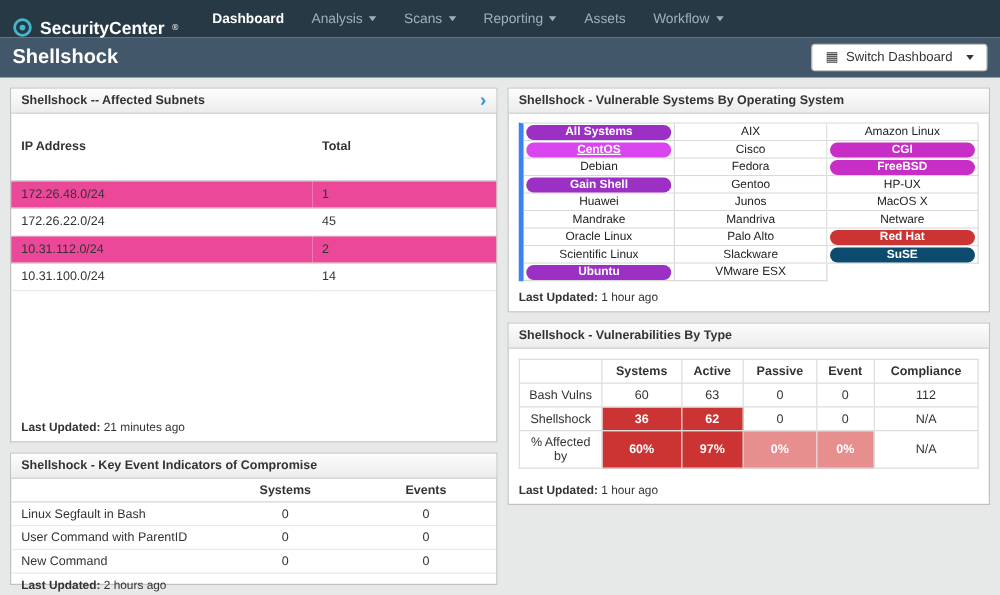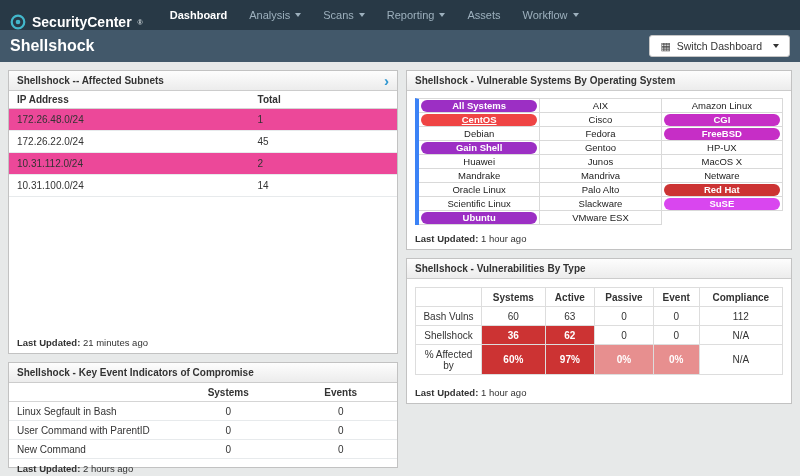--- a/index.html
+++ b/index.html
@@ -35,21 +35,21 @@
   .lu { font-size:9.5px; color:#333; padding:4px 8px 5px; flex:none; }
   .lu b { font-weight:bold; }
   #panel-subnets { height:284px; }
   #panel-subnets .lu { margin-top:auto; }
   #panel-keyevents { height:106px; }
   #panel-keyevents .lu { margin-top:auto; }
   #panel-os { height:180px; }
   #panel-os .lu { margin-top:auto; }
   
   table { border-collapse:collapse; width:100%; font-size:10px; color:#333; }
-  .tbl th { text-align:left; font-weight:bold; padding:3px 8px; border-bottom:1px solid #d5d5d5; }
+  .tbl th { text-align:left; font-weight:bold; padding:21px 8px; border-bottom:1px solid #d5d5d5; }
   .tbl td { padding:5px 8px; border-bottom:1px solid #e7eaec; }
   .tbl .c1 { width:62%; }
   .tbl tr.alt { background:#ec4899; }
   .kev th, .kev td { padding:3.5px 8px; }
   .kev .c1 { width:42%; }
   .kev .ctr { text-align:center; width:29%; }
   
   .os-wrap { padding:7px 8px 2px; }
   .os-grid { display:grid; grid-template-columns:repeat(3,1fr); border-top:1px solid #d9d9d9; border-left:4px solid #3b82f6; }
   .os-cell { border-right:1px solid #d9d9d9; border-bottom:1px solid #d9d9d9; height:14px; display:flex; align-items:center; justify-content:center; padding:0 2px; font-size:9.5px; color:#222; cursor:pointer; background:#fff; }
@@ -197,21 +197,21 @@
             <div class="os-cell">
               <span class="os-label pill" style="background: rgb(156, 47, 196);">All Systems</span>
             </div>
             <div class="os-cell">
               <span class="os-label">AIX</span>
             </div>
             <div class="os-cell">
               <span class="os-label">Amazon Linux</span>
             </div>
             <div class="os-cell">
-              <span class="os-label pill" style="background: #ef4444; text-decoration: underline;">CentOS</span>
+              <span class="os-label pill" style="background: #d946ef; text-decoration: underline;">CentOS</span>
             </div>
             <div class="os-cell">
               <span class="os-label">Cisco</span>
             </div>
             <div class="os-cell">
               <span class="os-label pill" style="background: rgb(198, 46, 198);">CGI</span>
             </div>
             <div class="os-cell">
               <span class="os-label">Debian</span>
             </div>
@@ -257,21 +257,21 @@
             <div class="os-cell">
               <span class="os-label pill" style="background: rgb(204, 51, 51);">Red Hat</span>
             </div>
             <div class="os-cell">
               <span class="os-label">Scientific Linux</span>
             </div>
             <div class="os-cell">
               <span class="os-label">Slackware</span>
             </div>
             <div class="os-cell">
-              <span class="os-label pill" style="background: #d946ef;">SuSE</span>
+              <span class="os-label pill" style="background: #0c4a6e;">SuSE</span>
             </div>
             <div class="os-cell">
               <span class="os-label pill" style="background: rgb(156, 47, 196);">Ubuntu</span>
             </div>
             <div class="os-cell">
               <span class="os-label">VMware ESX</span>
             </div>
           </div>
       </div>
       <div class="lu">

